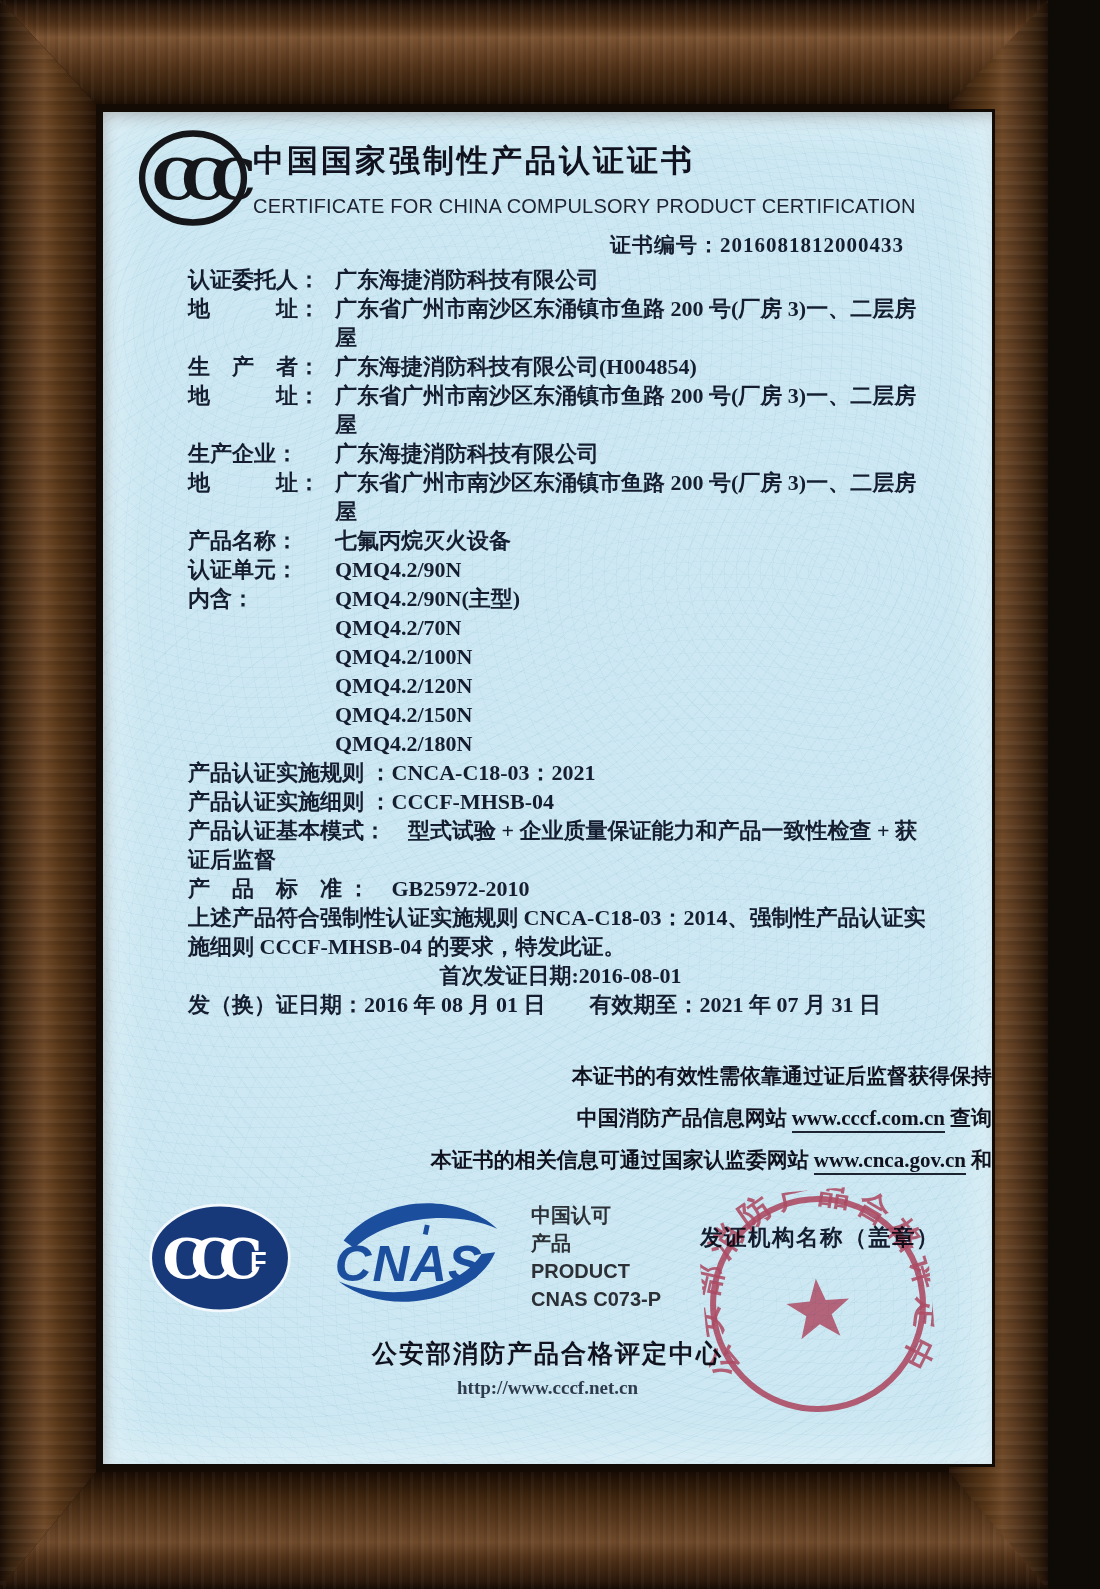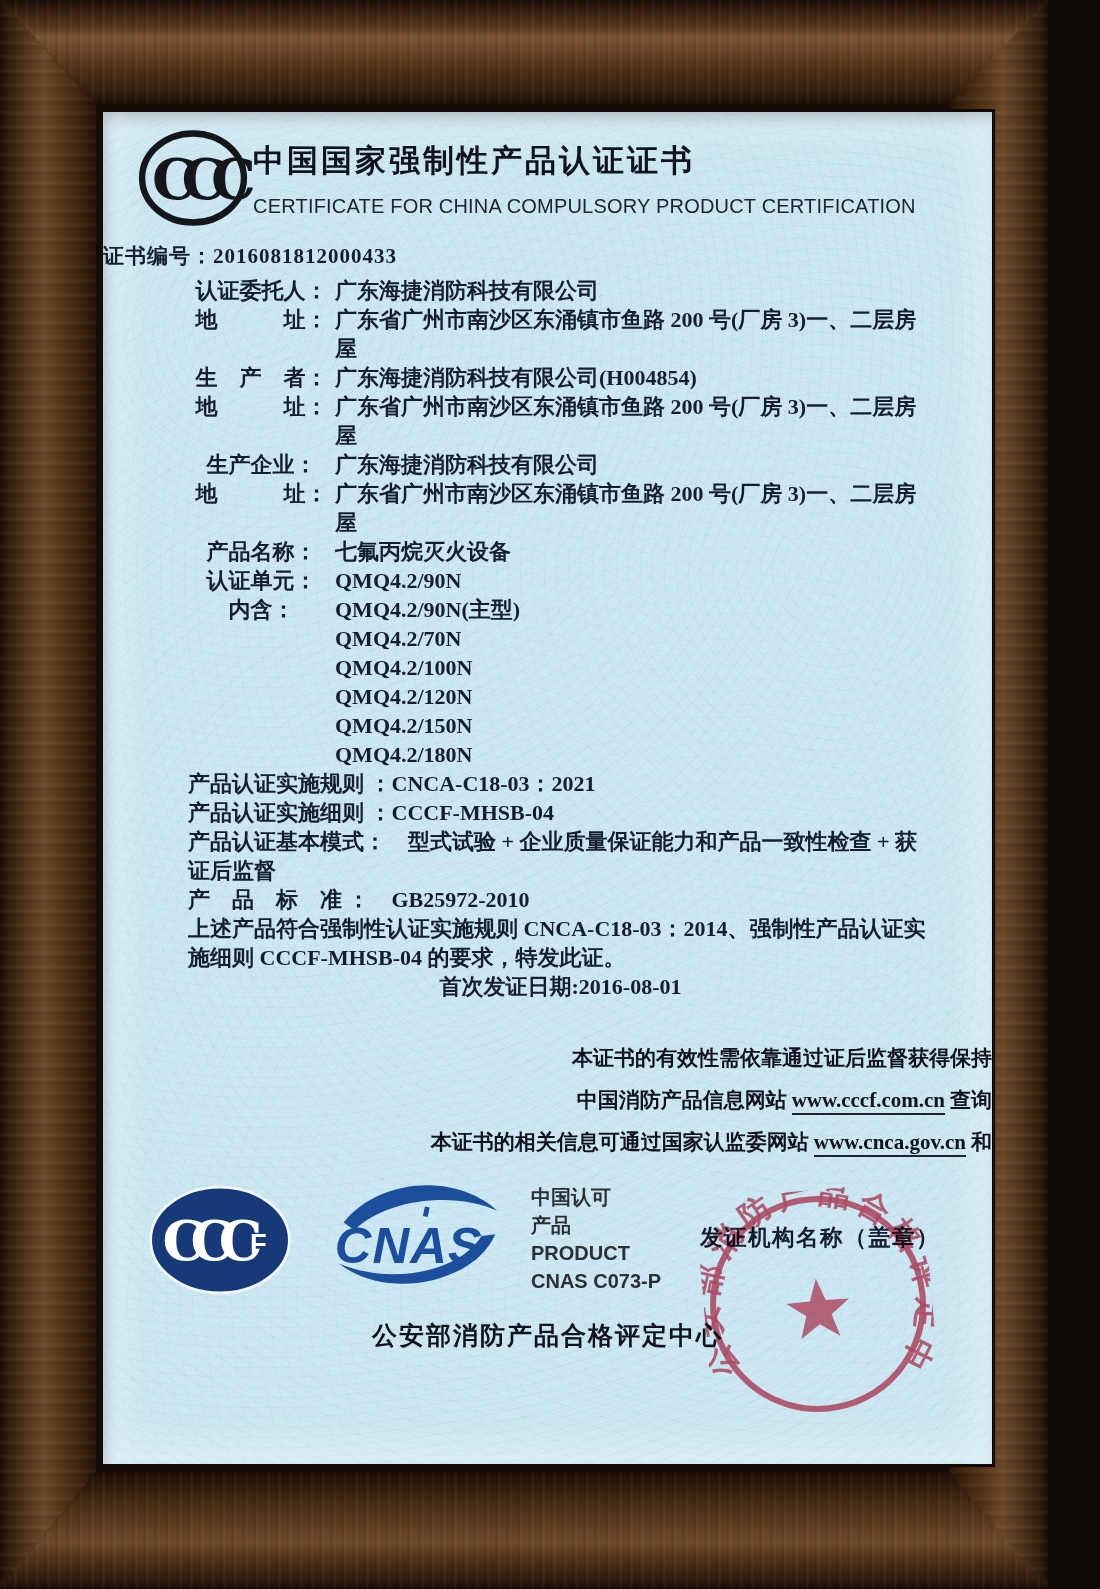--- a/index.html
+++ b/index.html
@@ -40,25 +40,25 @@
                inset 0 12px 16px -8px rgba(25,15,8,.35),
                inset 10px 0 14px -8px rgba(25,15,8,.28),
                0 0 0 3px #120a04;}
   
   .hdr{display:flex;align-items:flex-start;padding:12px 34px 0 30px;}
   .cccmark{width:120px;height:104px;flex:0 0 auto;margin-top:2px;}
   .titles{flex:1;padding-top:16px;}
   .title{margin:0;font-size:31px;font-weight:bold;letter-spacing:3px;color:#10131f;}
   .subtitle{margin-top:13px;font-size:20px;font-weight:normal;letter-spacing:.2px;
             font-family:"Liberation Sans","DejaVu Sans",sans-serif;color:#1c2230;}
-  .certno{text-align:left;padding-right:88px;margin-top:12px;font-size:21px;font-weight:bold;letter-spacing:1px;}
+  .certno{text-align:right;padding-right:88px;margin-top:1px;font-size:21px;font-weight:bold;letter-spacing:1px;}
   
   .content{padding:6px 59px 0 85px;font-size:22px;font-weight:bold;line-height:29px;}
   .row{display:flex;}
-  .lbl{width:147px;flex:0 0 auto;text-align:center;white-space:pre;}
+  .lbl{width:147px;flex:0 0 auto;text-align:left;white-space:pre;}
   .val{width:585px;}
   .para{margin:0;width:745px;}
   .para.center{text-align:center;}
   
   .notices{margin-top:36px;text-align:right;font-size:21px;font-weight:bold;line-height:42px;color:#10131f;}
   .u{border-bottom:2px solid #1b2430;margin:0 5px;padding-bottom:1px;}
   
   .marks{margin-top:14px;display:flex;align-items:flex-start;padding-left:44px;height:132px;}
   .cccf{width:146px;height:118px;margin-top:4px;}
   .cnas{width:176px;height:128px;margin-left:36px;}
@@ -159,20 +159,21 @@
             <span class="lbl"></span>
             <span class="val">QMQ4.2/180N</span>
           </div>
 
         <p class="para">产品认证实施规则 ：CNCA-C18-03：2021</p>
         <p class="para">产品认证实施细则 ：CCCF-MHSB-04</p>
         <p class="para">产品认证基本模式：　型式试验 + 企业质量保证能力和产品一致性检查 + 获证后监督</p>
         <p class="para">产　品　标　准 ：　GB25972-2010</p>
         <p class="para">上述产品符合强制性认证实施规则 CNCA-C18-03：2014、强制性产品认证实施细则 CCCF-MHSB-04 的要求，特发此证。</p>
         <p class="para center">首次发证日期:2016-08-01</p>
+        <p class="para">发（换）证日期：2016 年 08 月 01 日　　有效期至：2021 年 07 月 31 日</p>
       </div>
 
       <div class="notices">
         <div>本证书的有效性需依靠通过证后监督获得保持</div>
         <div>
           <span>中国消防产品信息网站</span><span class="u">www.cccf.com.cn</span><span>查询</span>
         </div>
         <div>
           <span>本证书的相关信息可通过国家认监委网站</span><span class="u">www.cnca.gov.cn</span><span>和</span>
         </div>
@@ -192,20 +193,21 @@
         </svg>
         <div class="accred">
           <div>中国认可</div>
           <div>产品</div>
           <div>PRODUCT</div>
           <div>CNAS C073-P</div>
         </div>
       </div>
 
       <div class="issuer-name">公安部消防产品合格评定中心</div>
+      <div class="site">http://www.cccf.net.cn</div>
 
       <div class="issuer-label">发证机构名称（盖章）</div>
 
       <svg class="stamp" viewBox="0 0 226 226">
         <defs>
           <path id="stamparc" d="M 33 173 A 100 100 0 1 1 193 173"></path>
         </defs>
         <circle cx="113" cy="113" r="104" fill="none" stroke="#d6465e" stroke-width="6" stroke-opacity=".9"></circle>
         <text font-size="31" font-weight="bold" fill="#d6465e" fill-opacity=".88">
           <textPath href="#stamparc" startOffset="4" textLength="482">公安部消防产品合格评定中心</textPath>

